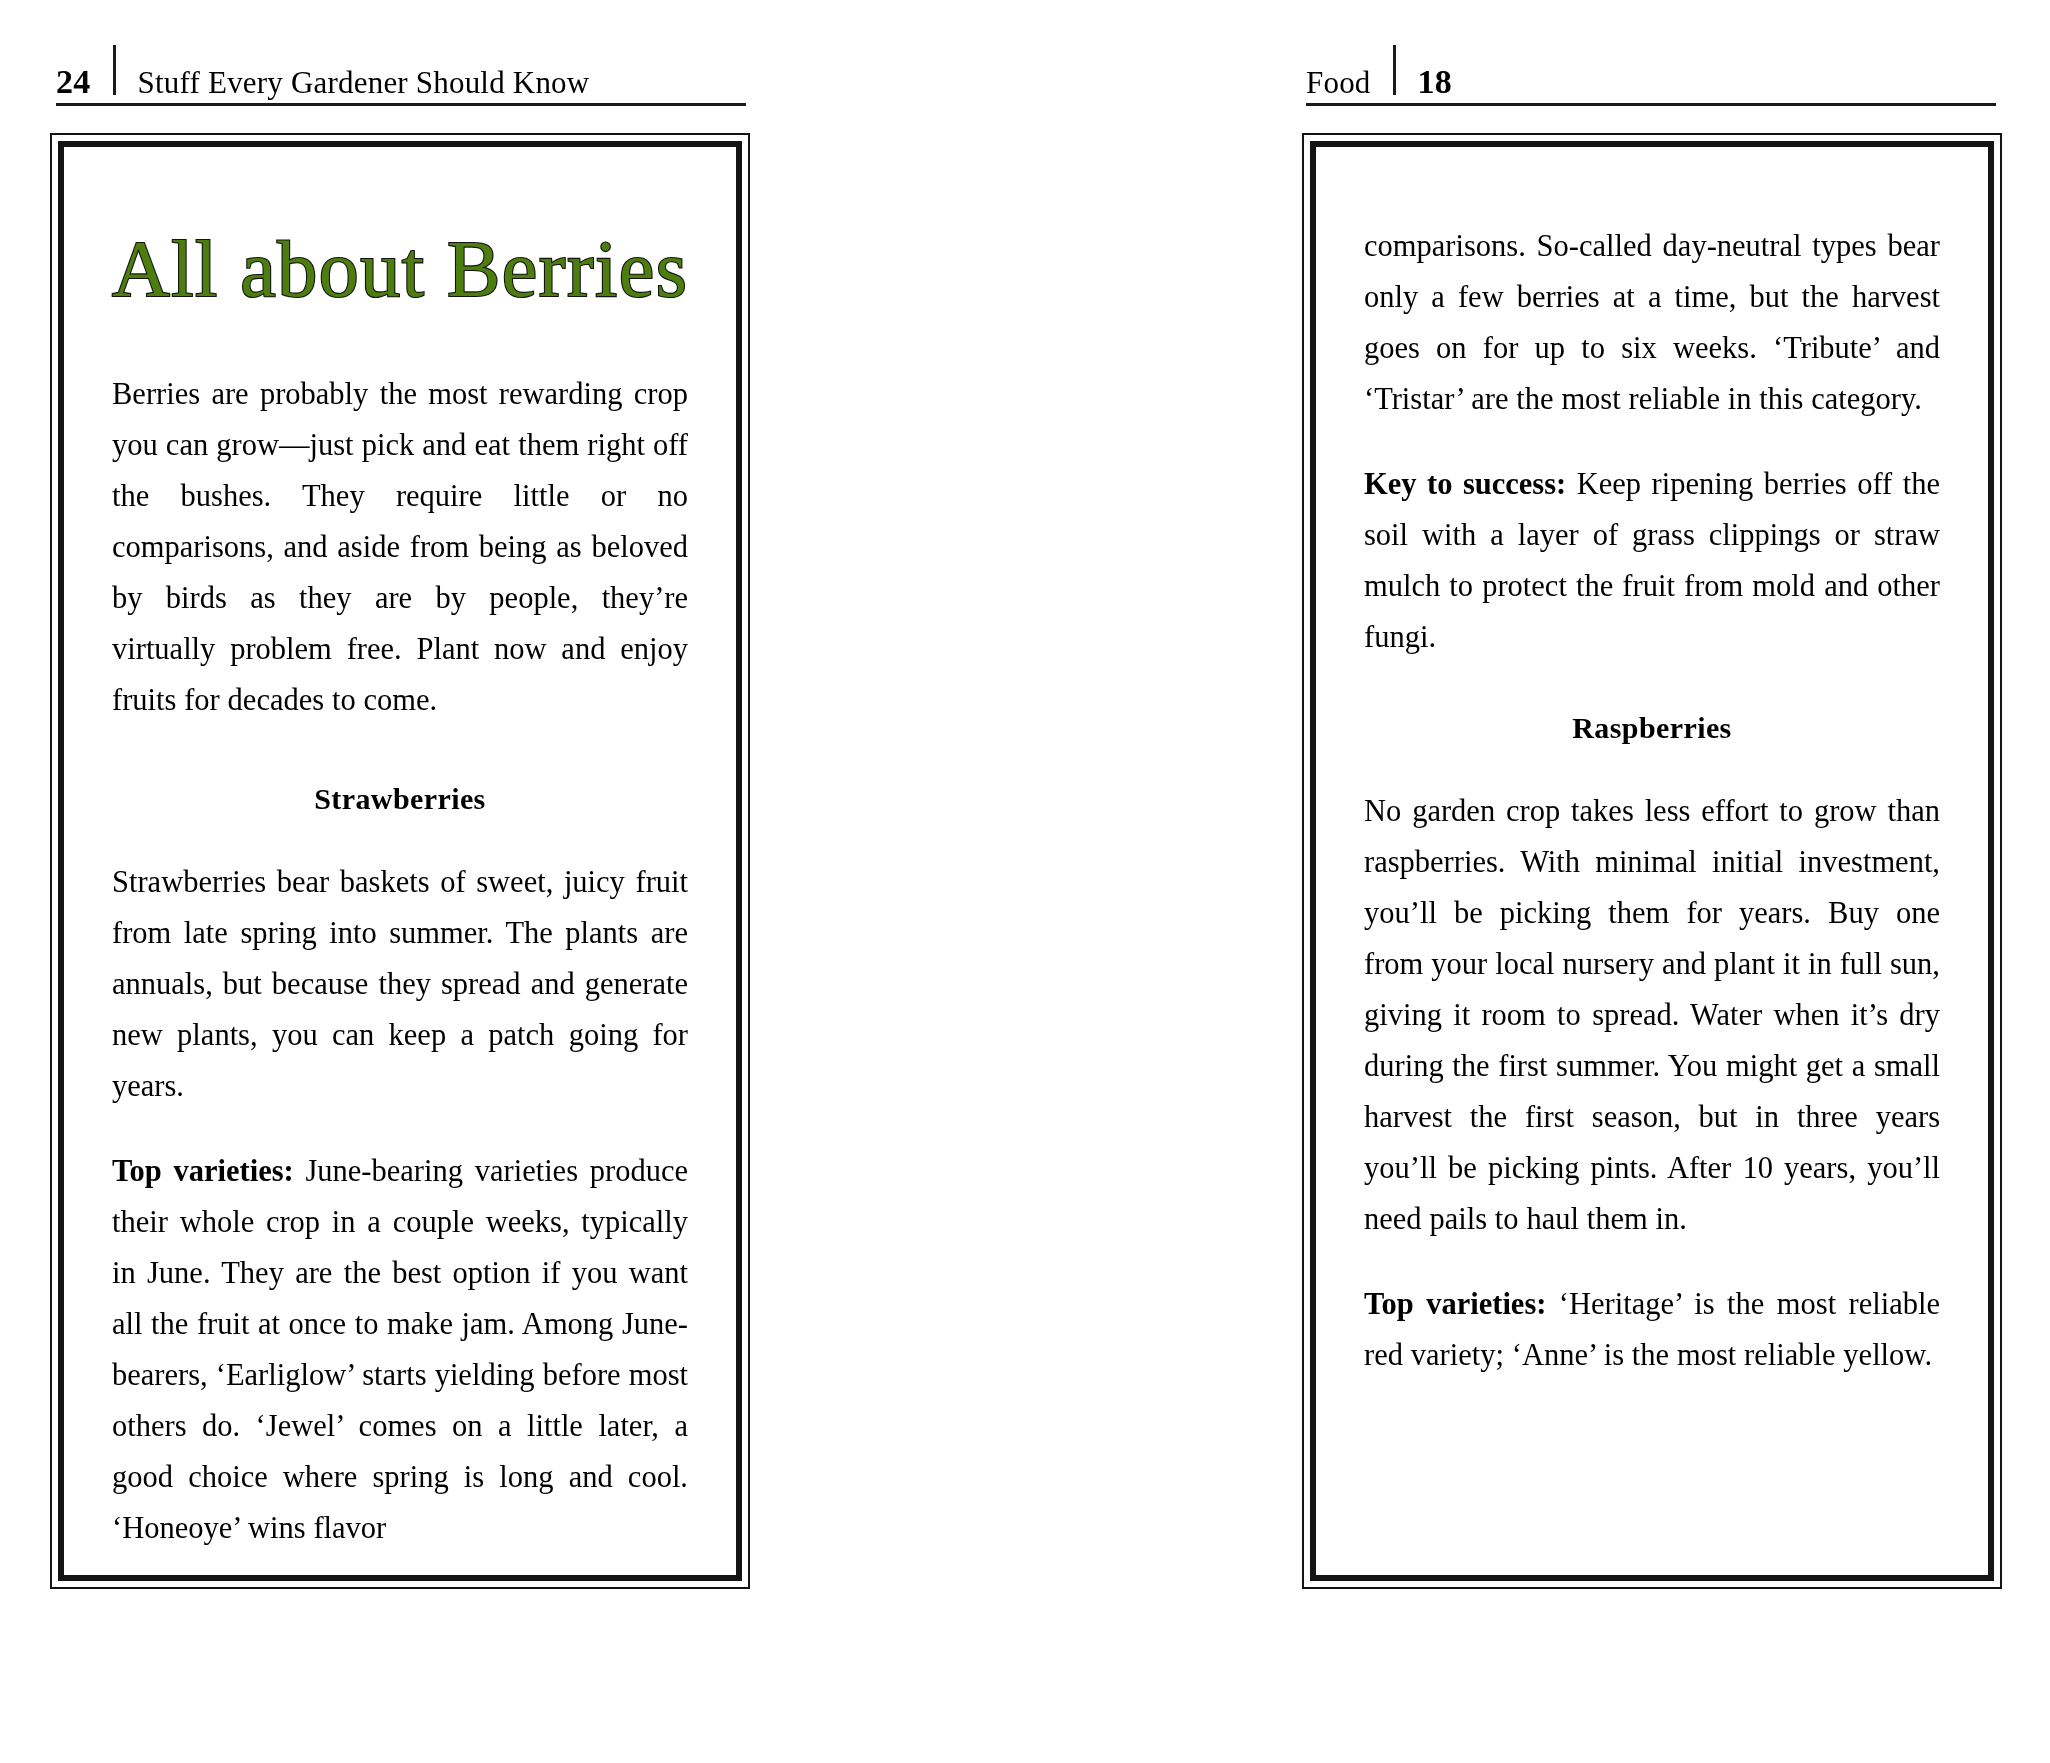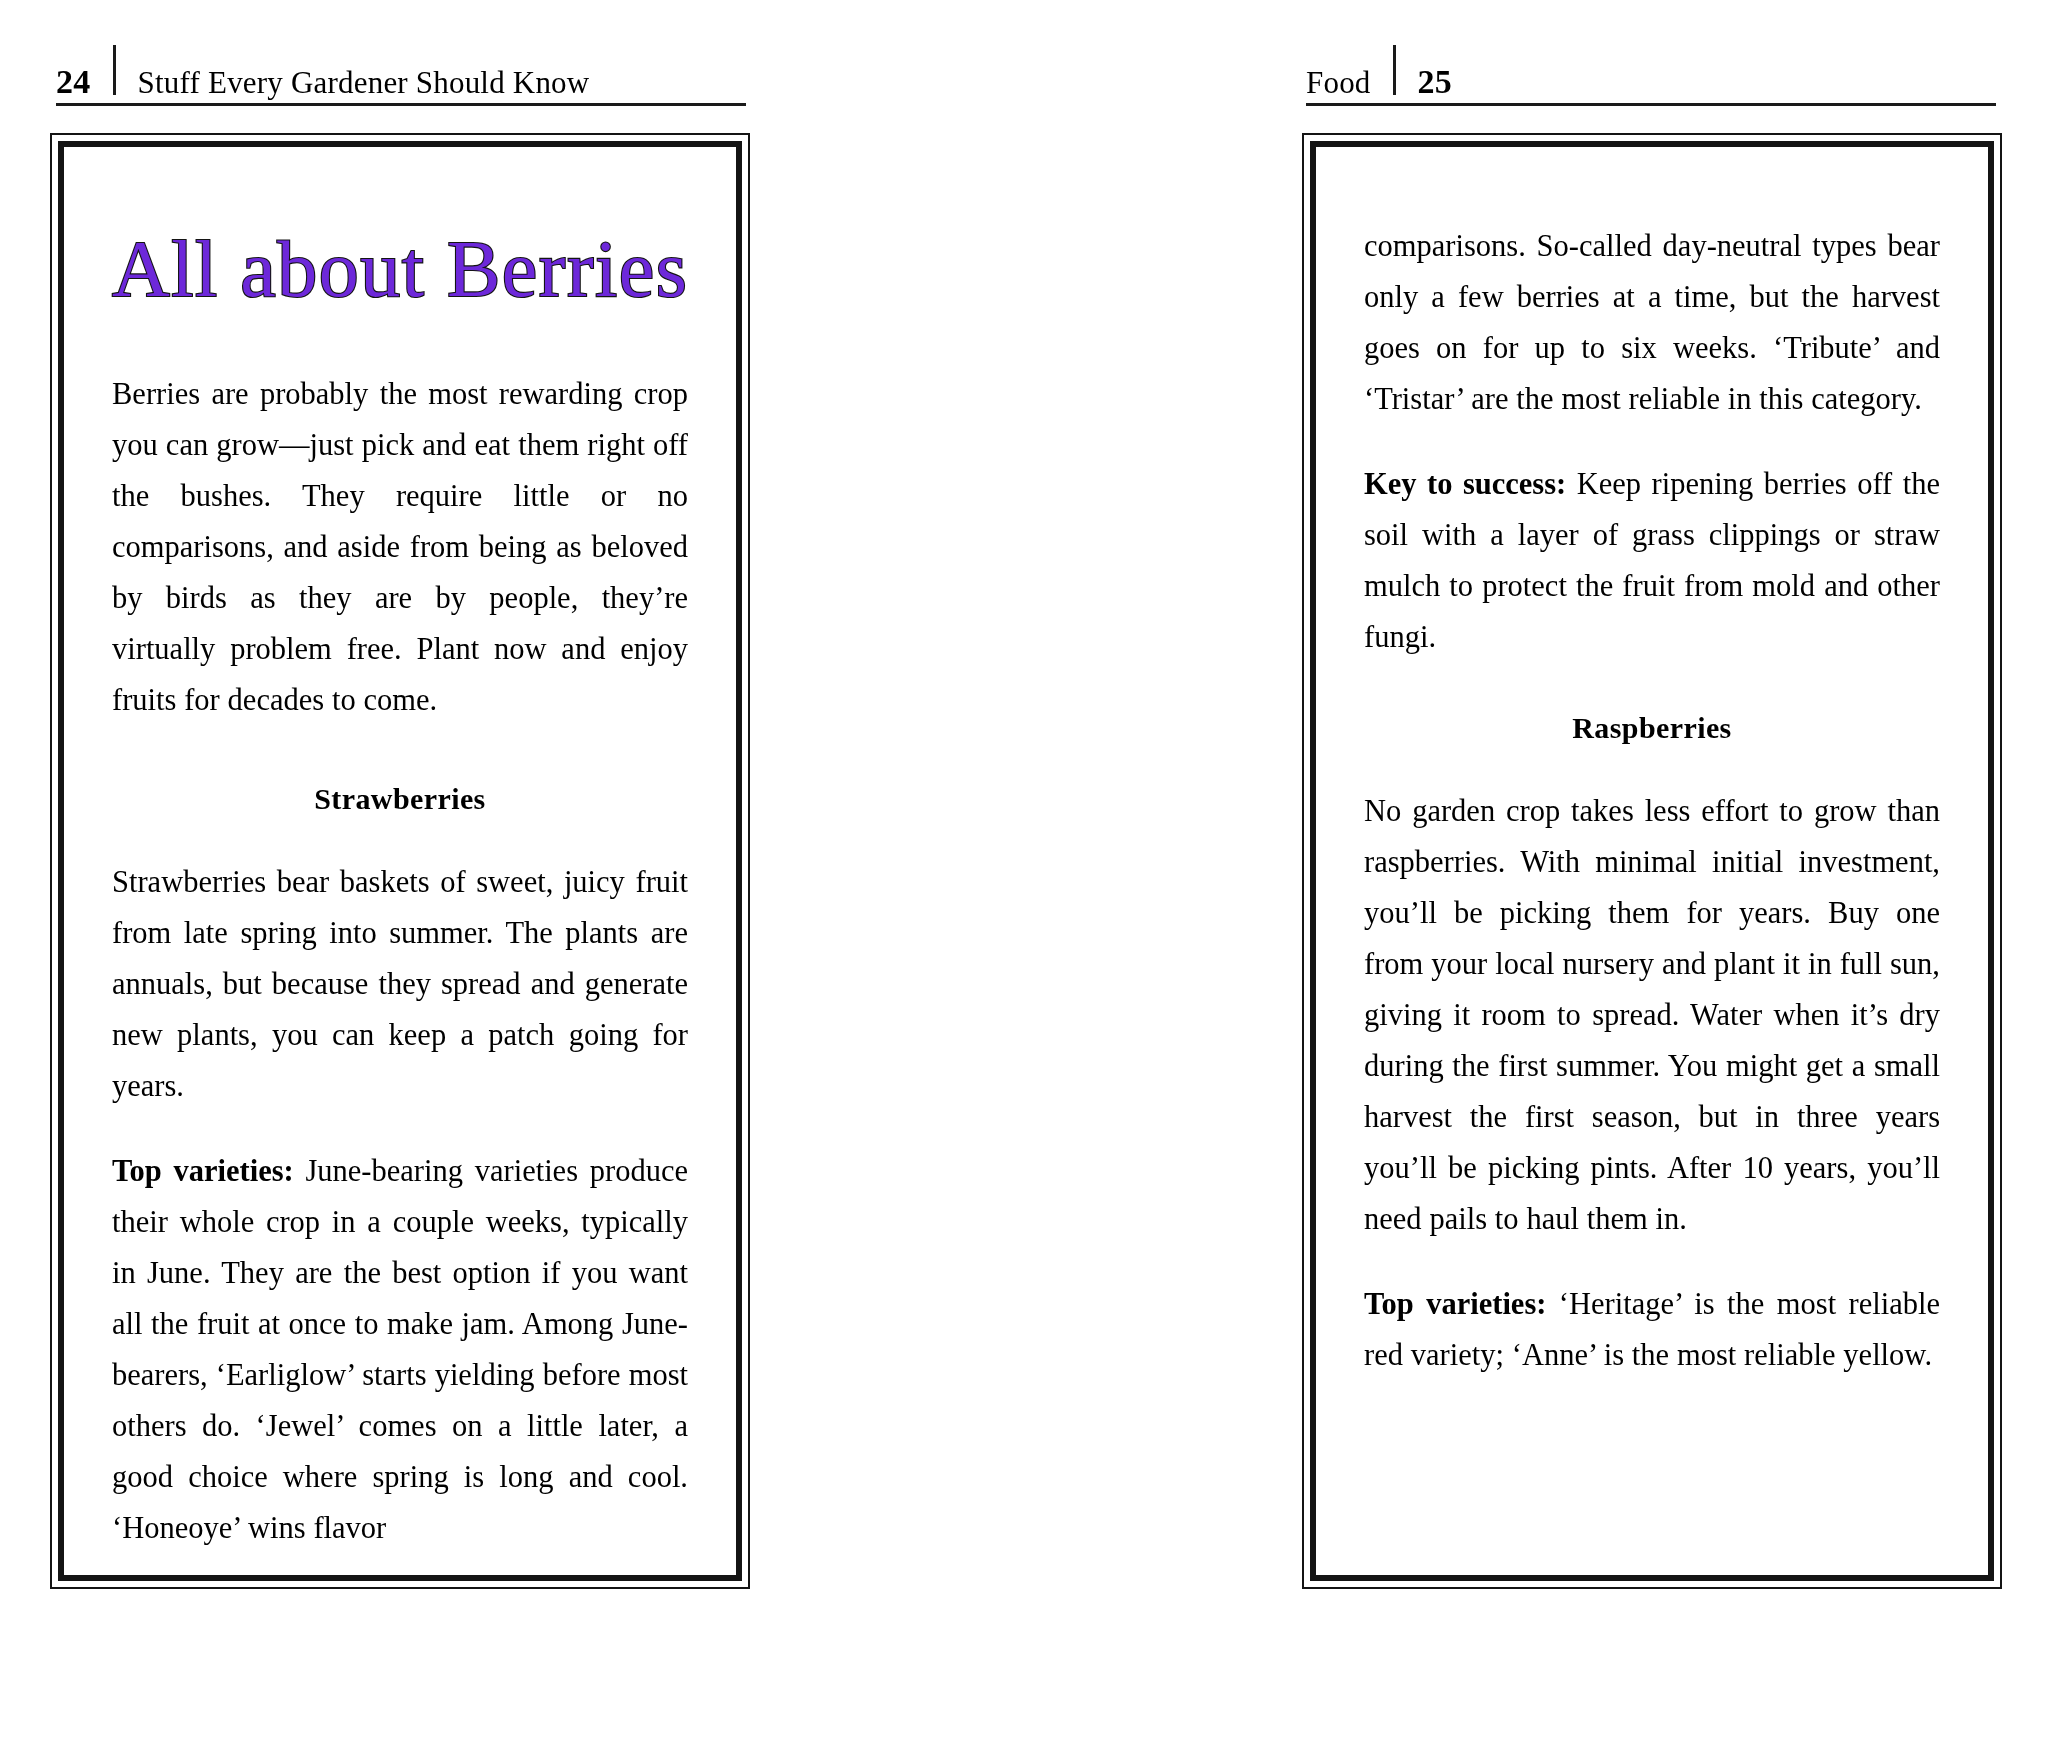--- a/index.html
+++ b/index.html
@@ -105,21 +105,21 @@
 
   
   .chapter-title {
     text-align: center;
     font-family: "Liberation Serif", "DejaVu Serif", serif;
     font-size: 80px;
     line-height: 1.05;
     font-weight: 400;
     letter-spacing: 1.5px;
     margin: 18px 0 58px 0;
-    color: #6d28d9;
+    color: #4d7c0f;
     -webkit-text-stroke: 2.2px #141414;
     paint-order: stroke fill;
     white-space: nowrap;
   }
 
   
   .section-heading {
     text-align: center;
     font-weight: 700;
     font-size: 30px;
@@ -156,21 +156,21 @@
       <span class="runhead-divider"></span>
       <span class="runtitle">Stuff Every Gardener Should Know</span>
     </div>
     <div class="runhead-rule"></div>
   </div>
 
   <div class="runhead right">
     <div class="runhead-row">
       <span class="runtitle">Food</span>
       <span class="runhead-divider"></span>
-      <span class="folio">25</span>
+      <span class="folio">18</span>
     </div>
     <div class="runhead-rule"></div>
   </div>
 
   <div class="frame left">
     <div class="frame-inner">
       <div class="frame-content">
 
         <h1 class="chapter-title">All about Berries</h1>
 

